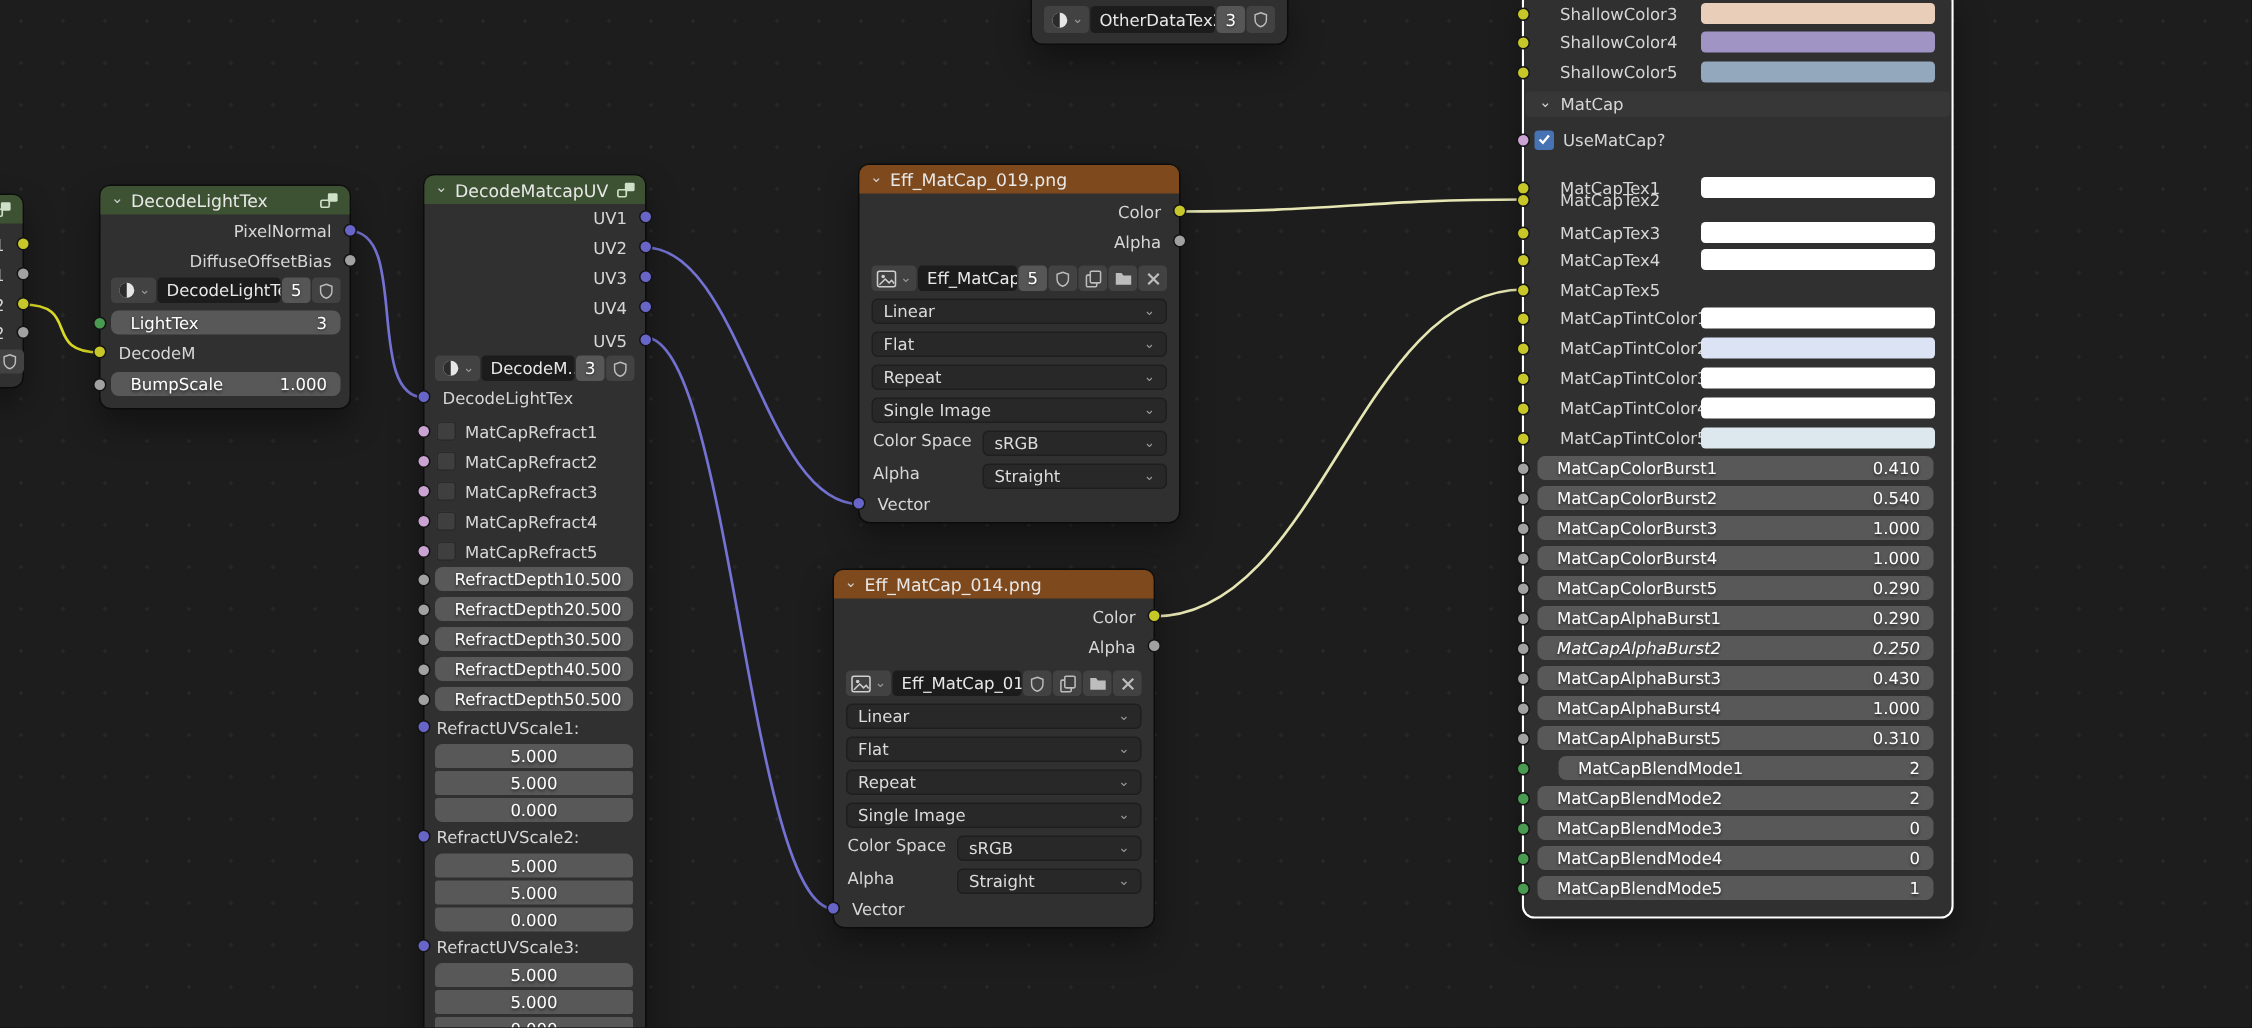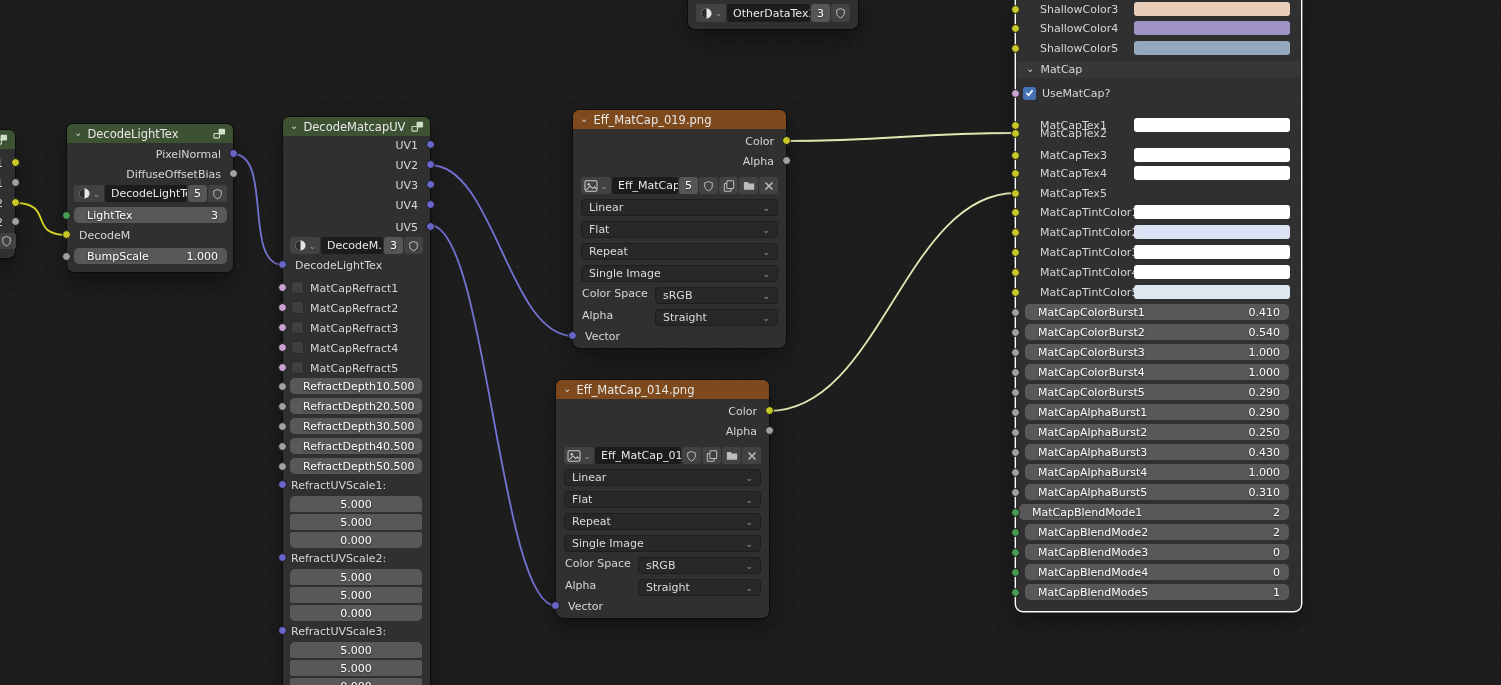--- a/index.html
+++ b/index.html
@@ -605,21 +605,21 @@
             <span>0.290</span>
           </div>
         </div>
         <div class="prow" style="top: 410px;">
           <span class="sock s-g" style="left:-5px;top:3.5px"></span>
           <div class="slider" style="left:9px;right:12px">
             <span>MatCapAlphaBurst1</span>
             <span>0.290</span>
           </div>
         </div>
-        <div class="prow" style="top: 430px;">
+        <div class="prow" style="top: 430px; font-style: italic;">
           <span class="sock s-g" style="left:-5px;top:3.5px"></span>
           <div class="slider" style="left:9px;right:12px">
             <span>MatCapAlphaBurst2</span>
             <span>0.250</span>
           </div>
         </div>
         <div class="prow" style="top: 450px;">
           <span class="sock s-g" style="left:-5px;top:3.5px"></span>
           <div class="slider" style="left:9px;right:12px">
             <span>MatCapAlphaBurst3</span>
@@ -635,21 +635,21 @@
         </div>
         <div class="prow" style="top: 490px;">
           <span class="sock s-g" style="left:-5px;top:3.5px"></span>
           <div class="slider" style="left:9px;right:12px">
             <span>MatCapAlphaBurst5</span>
             <span>0.310</span>
           </div>
         </div>
         <div class="prow" style="top: 510px;">
           <span class="sock s-i" style="left:-5px;top:3.5px"></span>
-          <div class="slider" style="left:3px;right:12px">
+          <div class="slider" style="left:23px;right:12px">
             <span>MatCapBlendMode1</span>
             <span>2</span>
           </div>
         </div>
         <div class="prow" style="top: 530px;">
           <span class="sock s-i" style="left:-5px;top:3.5px"></span>
           <div class="slider" style="left:9px;right:12px">
             <span>MatCapBlendMode2</span>
             <span>2</span>
           </div>

